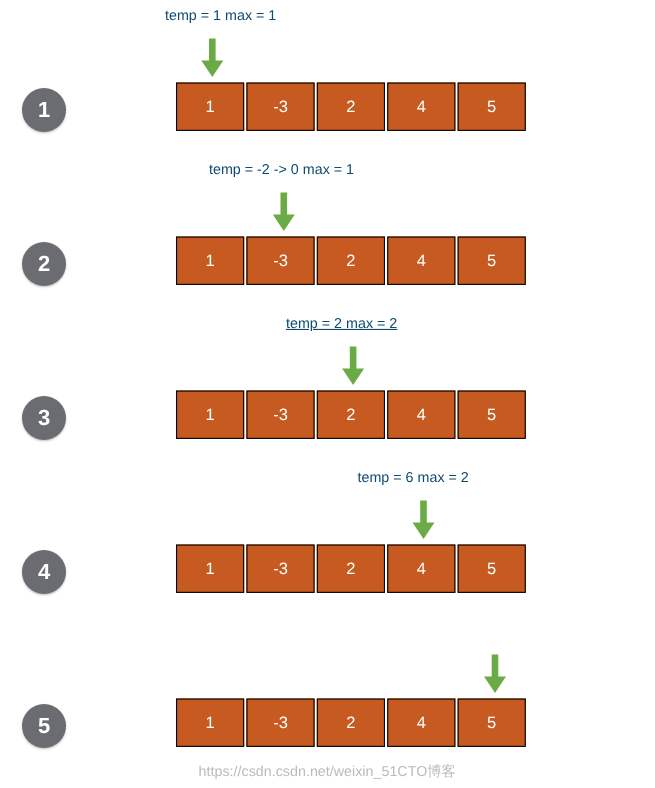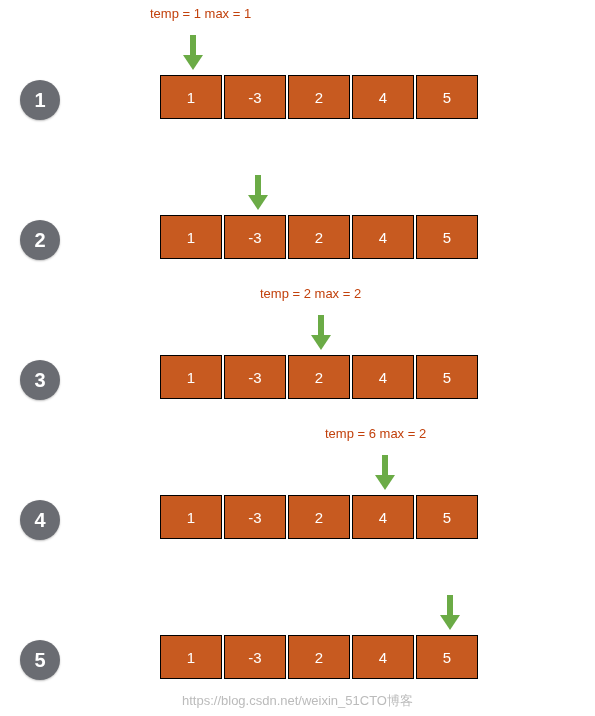--- a/index.html
+++ b/index.html
@@ -26,21 +26,21 @@
       display: flex;
       align-items: center;
       justify-content: center;
       font-size: 20px;
       font-weight: bold;
       box-shadow: 0 1px 2px rgba(0,0,0,0.25);
     }
     .label-text {
       position: absolute;
       font-size: 13px;
-      color: #c2410c;
+      color: #0c4a6e;
       white-space: nowrap;
     }
     .arrow {
       position: absolute;
       width: 20px;
       height: 35px;
     }
     .arrow-shaft {
       position: absolute;
       left: 7px;
@@ -100,35 +100,36 @@
       <div class="array" style="top: 75px;">
         <div class="cell">1</div>
         <div class="cell">-3</div>
         <div class="cell">2</div>
         <div class="cell">4</div>
         <div class="cell">5</div>
       </div>
     </div>
     <div class="step-row">
       <div class="step-num" style="top: 80px;">2</div>
+      <div class="label-text" style="left: 190px; top: 6px;">temp = -2 -&gt; 0    max = 1</div>
       <div class="arrow" style="left: 248px; top: 35px;">
         <div class="arrow-shaft"></div>
         <div class="arrow-head"></div>
       </div>
       <div class="array" style="top: 75px;">
         <div class="cell">1</div>
         <div class="cell">-3</div>
         <div class="cell">2</div>
         <div class="cell">4</div>
         <div class="cell">5</div>
       </div>
     </div>
     <div class="step-row">
       <div class="step-num" style="top: 80px;">3</div>
-      <div class="label-text" style="left: 260px; top: 6px;">temp = 2   max = 2</div>
+      <div class="label-text" style="left: 260px; top: 6px; text-decoration: underline;">temp = 2   max = 2</div>
       <div class="arrow" style="left: 311px; top: 35px;">
         <div class="arrow-shaft"></div>
         <div class="arrow-head"></div>
       </div>
       <div class="array" style="top: 75px;">
         <div class="cell">1</div>
         <div class="cell">-3</div>
         <div class="cell">2</div>
         <div class="cell">4</div>
         <div class="cell">5</div>
@@ -157,13 +158,13 @@
       </div>
       <div class="array" style="top: 75px;">
         <div class="cell">1</div>
         <div class="cell">-3</div>
         <div class="cell">2</div>
         <div class="cell">4</div>
         <div class="cell">5</div>
       </div>
     </div>
   </div>
-<div class="watermark">https://blog.csdn.net/weixin_51CTO博客</div>
+<div class="watermark">https://csdn.csdn.net/weixin_51CTO博客</div>
 
 </body></html>

